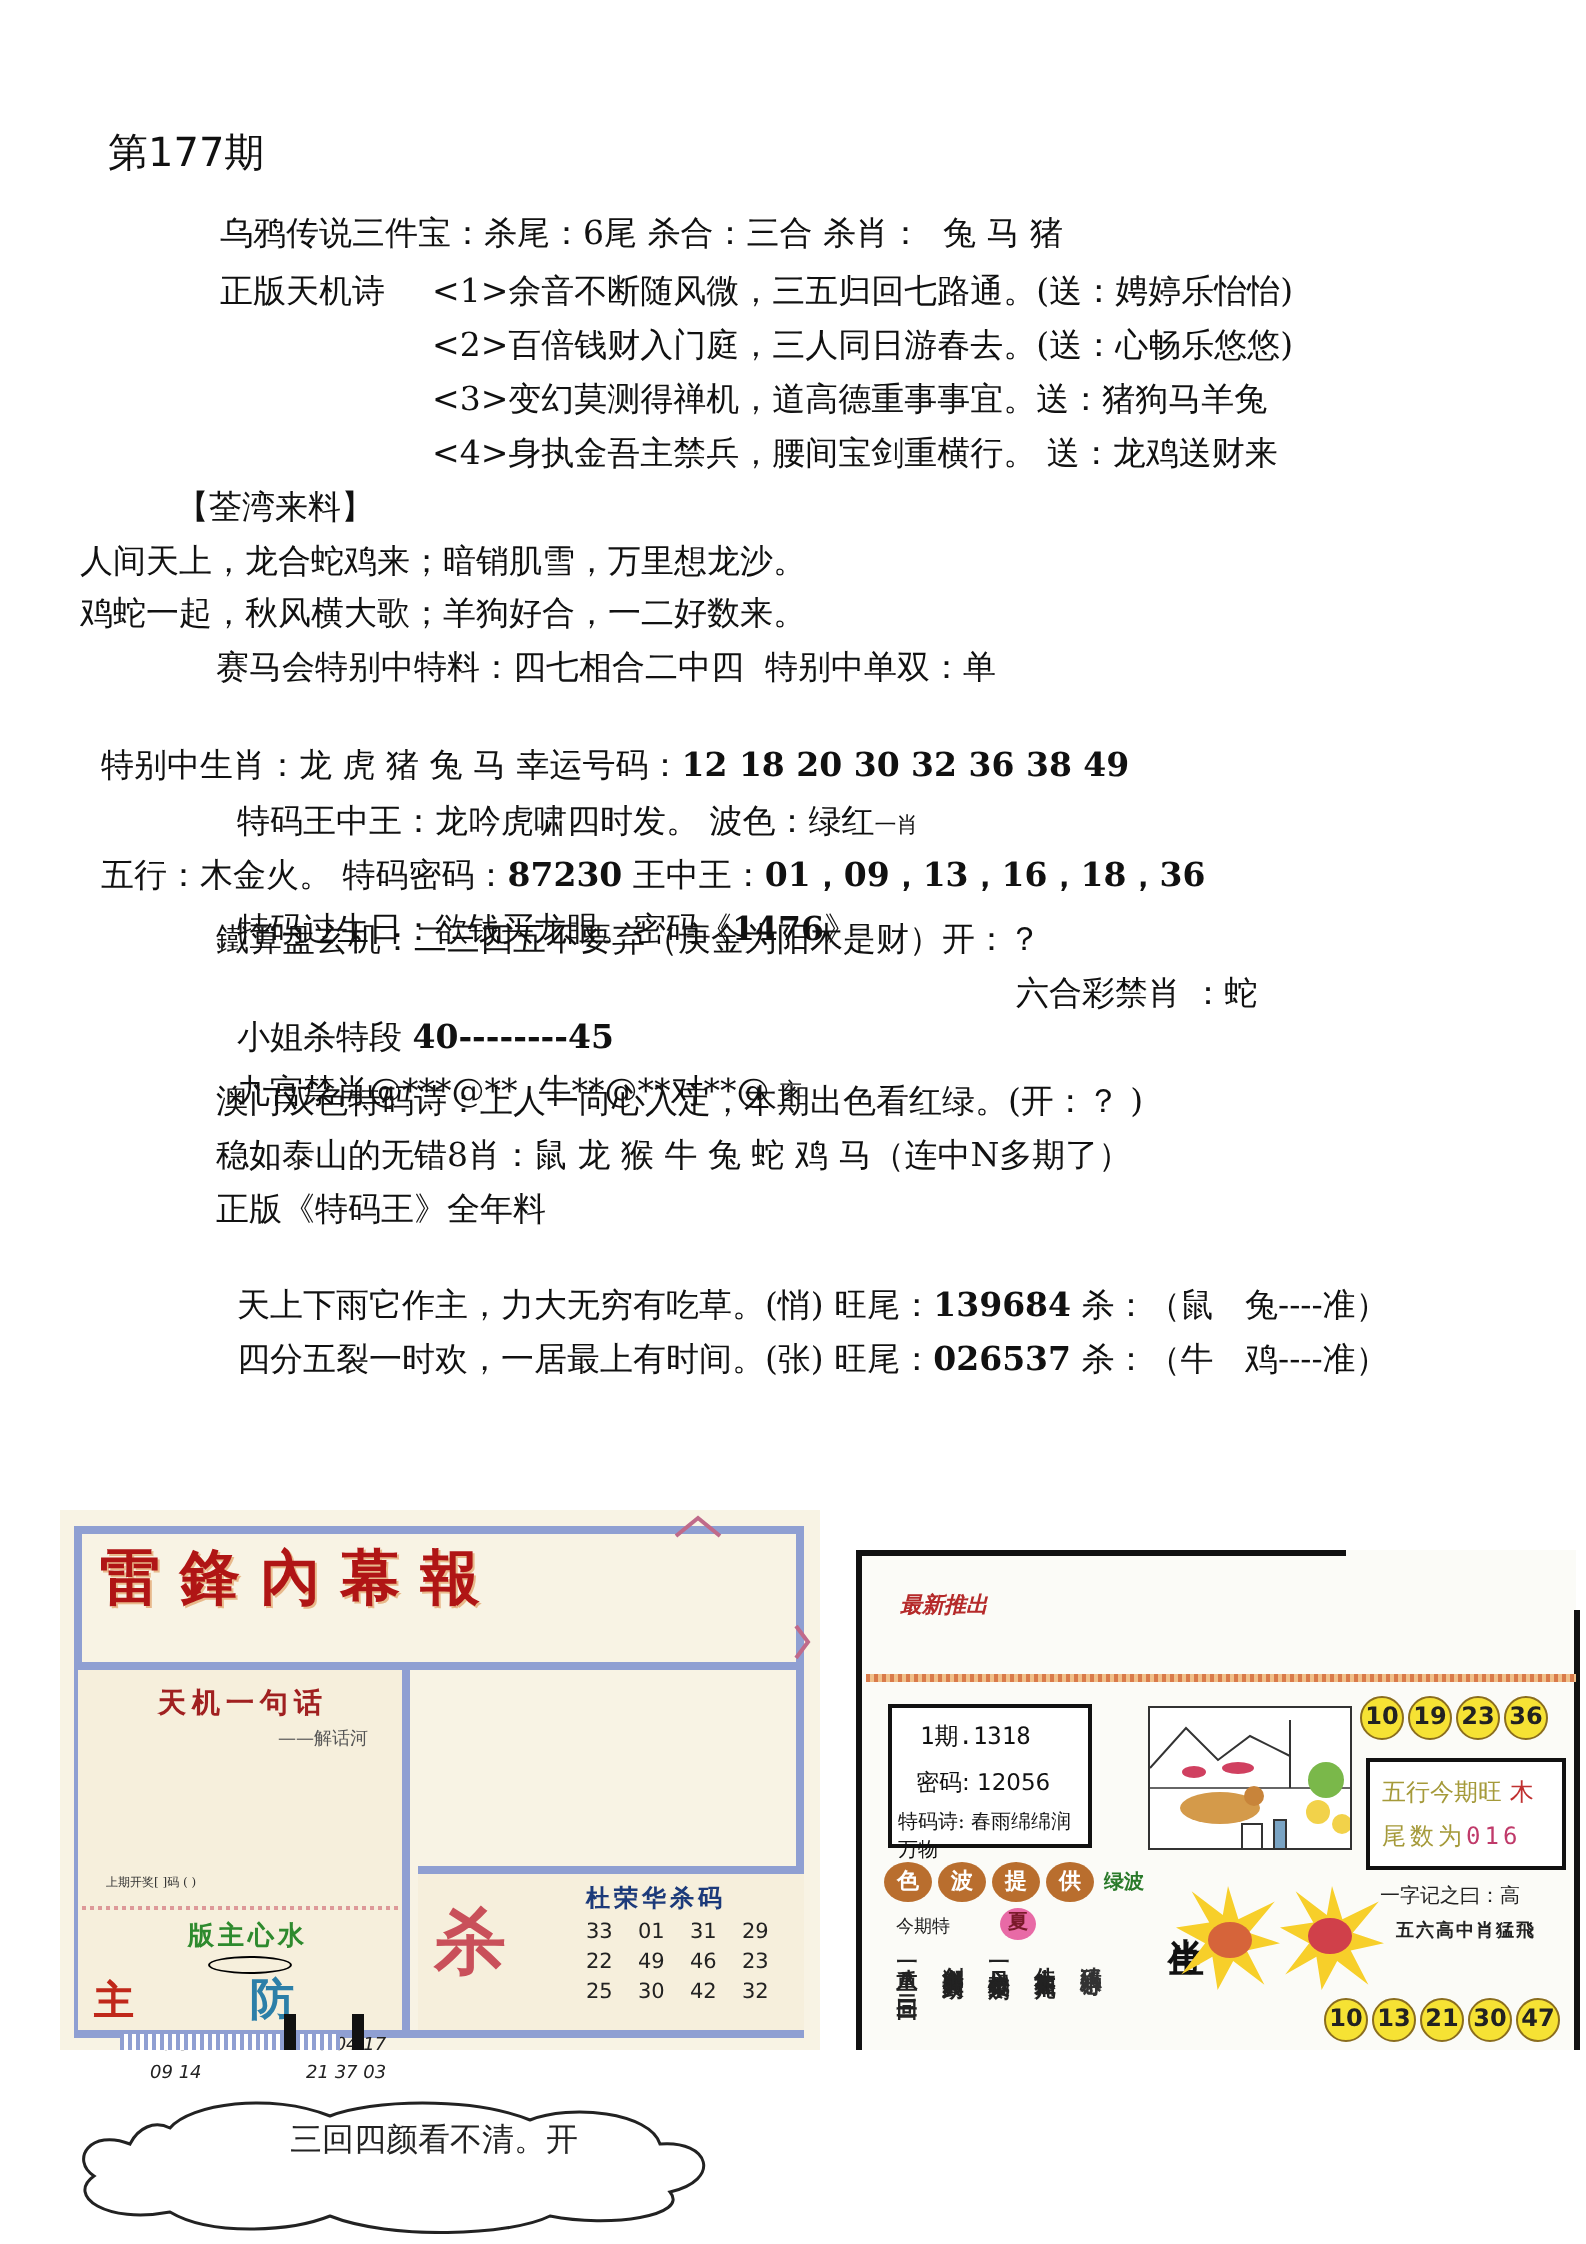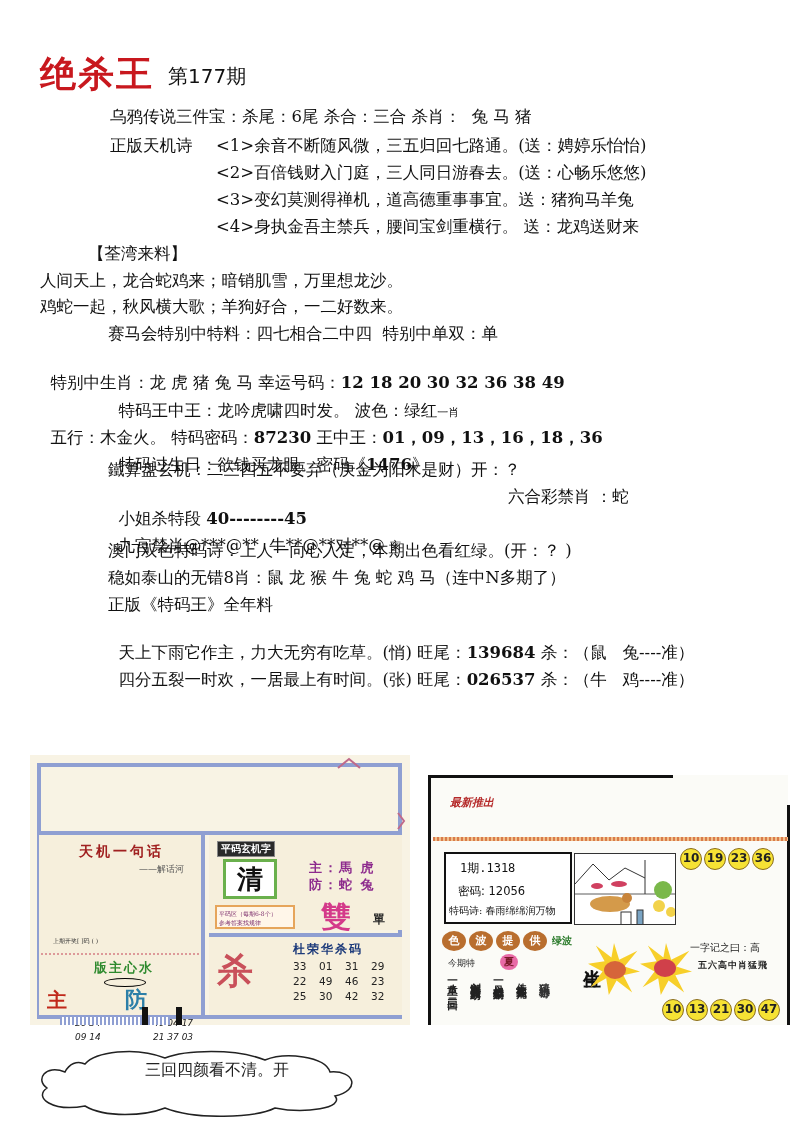--- a/index.html
+++ b/index.html
@@ -41,21 +41,21 @@
   .pl-kill-title { position: absolute; left: 84px; top: 4px; font-size: 12px; font-weight: bold; color: #1c3a7a; letter-spacing: 2px; }
   .pl-kill-grid { position: absolute; left: 84px; top: 22px; display: grid; grid-template-columns: repeat(4, 26px); font-family: "DejaVu Sans", sans-serif; font-size: 10.5px; line-height: 15px; color: #222; }
 
   
   .poster-right { position: absolute; left: 428px; top: 775px; width: 360px; height: 250px; background: #fbfbf7; }
   .pr-border { position: absolute; left: 0; top: 0; width: 245px; height: 250px; border-left: 3px solid #111; border-top: 3px solid #111; }
   .pr-border2 { position: absolute; left: 240px; top: 30px; width: 122px; height: 220px; border-right: 3px solid #111; }
   .pr-new { position: absolute; left: 22px; top: 20px; font-size: 11px; font-weight: bold; color: #b52a2a; font-style: italic; }
   .pr-title { position: absolute; left: 100px; top: 16px; font-size: 30px; font-weight: bold; color: #c02424; letter-spacing: 30px; text-shadow: 2px 2px 0 #8aa5c2; }
   .pr-rule { position: absolute; left: 5px; top: 62px; width: 355px; height: 4px; background: repeating-linear-gradient(90deg, #d97a4a 0 2px, #f0c08a 2px 4px); }
-  .pr-info { position: absolute; left: 16px; top: 77px; width: 128px; height: 72px; border: 2px solid #111; background: #fff; }
+  .pr-info { position: absolute; left: 16px; top: 77px; width: 102px; height: 72px; border: 2px solid #111; background: #fff; }
   .pr-date { position: absolute; left: 14px; top: 6px; font-family: "DejaVu Sans Mono", monospace; font-size: 12px; color: #111; }
   .pr-code { position: absolute; left: 12px; top: 30px; font-family: "DejaVu Sans", sans-serif; font-size: 11.5px; color: #111; text-align: center; }
   .pr-poem { position: absolute; left: 3px; top: 50px; font-size: 10px; color: #111; }
   .pr-picture { position: absolute; left: 146px; top: 78px; width: 102px; height: 72px; border: 1.5px solid #333; background: #fff; overflow: hidden; }
   .pr-balls { position: absolute; display: flex; gap: 2px; }
   .ball { width: 22px; height: 22px; border-radius: 50%; background: #f6e234; border: 1.5px solid #8a6d1e; font-family: "DejaVu Sans", sans-serif; font-size: 12px; font-weight: bold; text-align: center; line-height: 19px; color: #222; }
   .pr-wx { position: absolute; left: 255px; top: 104px; width: 100px; height: 56px; border: 2px solid #111; background: #fff; padding: 4px 6px; }
   .pr-wx-1 { font-size: 12px; color: #a59a3a; line-height: 22px; }
   .pr-wx-1 span { color: #c03030; }
   .pr-wx-2 { font-size: 12px; color: #a59a3a; line-height: 22px; letter-spacing: 2px; }
@@ -74,21 +74,20 @@
   .pr-fivesix { position: absolute; left: 270px; top: 184px; font-size: 9px; font-weight: bold; color: #222; letter-spacing: 1px; }
 
   
   .cloud { position: absolute; left: 25px; top: 1042px; width: 340px; height: 75px; }
   .cloud-text { position: absolute; left: 145px; top: 1060px; font-size: 16px; color: #222; }
 </style>
 </head>
 <body>
 
 <div class="header">
-  <span class="logo">绝杀王</span>
   <span class="issue">第177期</span>
 </div>
 
 <div class="line" style="left:110px; top:106px;">乌鸦传说三件宝：杀尾：6尾 杀合：三合 杀肖：  兔 马 猪</div>
 <div class="line" style="left:110px; top:135px;">正版天机诗</div>
 <div class="line" style="left:216px; top:135px;">&lt;1&gt;余音不断随风微，三五归回七路通。(送：娉婷乐怡怡)</div>
 <div class="line" style="left:216px; top:162px;">&lt;2&gt;百倍钱财入门庭，三人同日游春去。(送：心畅乐悠悠)</div>
 <div class="line" style="left:216px; top:189px;">&lt;3&gt;变幻莫测得禅机，道高德重事事宜。送：猪狗马羊兔</div>
 <div class="line" style="left:216px; top:216px;">&lt;4&gt;身执金吾主禁兵，腰间宝剑重横行。 送：龙鸡送财来</div>
 <div class="line" style="left:88px; top:243px;">【荃湾来料】</div>
@@ -120,20 +119,21 @@
 <div class="line" style="left:108px; top:594px;">正版《特码王》全年料</div>
 <div class="line" style="left:108px; top:620px;">
   <span>天上下雨它作主，力大无穷有吃草。(悄) 旺尾：</span><span class="b">139684</span> <span>杀：（鼠   兔----准）</span>
 </div>
 <div class="line" style="left:108px; top:647px;">
   <span>四分五裂一时欢，一居最上有时间。(张) 旺尾：</span><span class="b">026537</span> <span>杀：（牛   鸡----准）</span>
 </div>
 
 <div class="poster-left">
   <div class="pl-border"></div>
+  <div class="pl-title">雷鋒內幕報</div>
   <div class="pl-hline"></div>
   <svg style="position:absolute; left:306px; top:2px;" width="26" height="12">
       <polyline points="2,11 13,2 24,11" fill="none" stroke="#c06a8a" stroke-width="2"></polyline>
     </svg>
   <svg style="position:absolute; left:366px; top:56px;" width="10" height="20">
       <polyline points="2,2 8,10 2,18" fill="none" stroke="#c06a8a" stroke-width="2"></polyline>
     </svg>
 
   <div class="pl-box1">
     <div class="pl-box1-title">天机一句话</div>
@@ -143,34 +143,20 @@
     <div class="pl-heart-title">版主心水</div>
     <div class="pl-oval"></div>
     <div class="pl-zhu">主</div>
     <div class="pl-nums" style="left:36px; top:154px;">20  34</div>
     <div class="pl-nums" style="left:36px; top:168px;">09  14</div>
     <div class="pl-fang">防</div>
     <div class="pl-nums" style="left:114px; top:154px;">40  04  17</div>
     <div class="pl-nums" style="left:114px; top:168px;">21  37  03</div>
   </div>
 
-  <div class="pl-box2">
-    <div class="pl-box2-tag">平码玄机字</div>
-    <div class="pl-qing">清</div>
-    <div class="pl-zone">
-      <div>平码区（每期6-8个）</div>
-      <div>参考答案找规律</div>
-    </div>
-    <div class="pl-zhufang">
-      <div>主：馬 虎</div>
-      <div>防：蛇 兔</div>
-    </div>
-    <div class="pl-shuang">雙</div>
-    <div class="pl-dan">單</div>
-  </div>
 
   <div class="pl-box3">
     <div class="pl-flower">杀</div>
     <div class="pl-kill-title">杜荣华杀码</div>
     <div class="pl-kill-grid">
       <span>33</span>
       <span>01</span>
       <span>31</span>
       <span>29</span>
       <span>22</span>
@@ -218,20 +204,24 @@
     </svg>
   </div>
 
   <div class="pr-balls" style="left:252px; top:73px;">
     <div class="ball">10</div>
     <div class="ball">19</div>
     <div class="ball">23</div>
     <div class="ball">36</div>
   </div>
 
+  <div class="pr-wx">
+    <div class="pr-wx-1"><span style="color:#a59a3a">五行今期旺</span> <span>木</span></div>
+    <div class="pr-wx-2"><span style="color:#a59a3a; font-family:'DejaVu Serif',serif;">尾数为</span><span>016</span></div>
+  </div>
 
   <div class="pr-colorwave">
     <div class="cw-dot">色</div>
     <div class="cw-dot">波</div>
     <div class="cw-dot">提</div>
     <div class="cw-dot">供</div>
     <div class="cw-label">绿波</div>
   </div>
 
   <div class="pr-jinqi">今期特</div>

